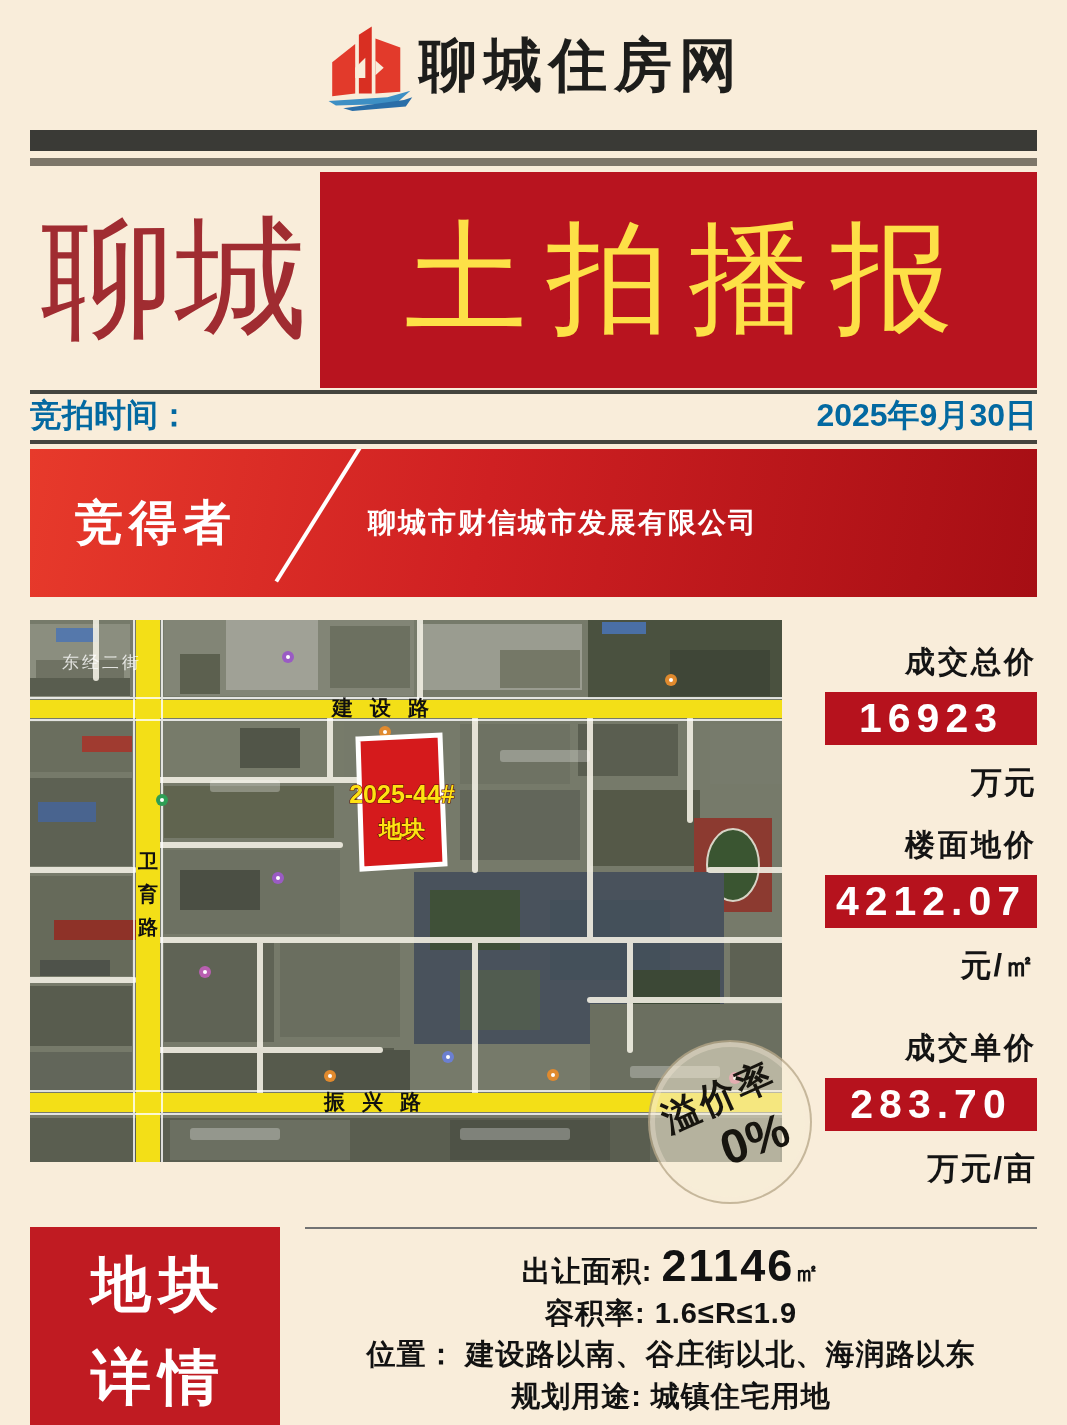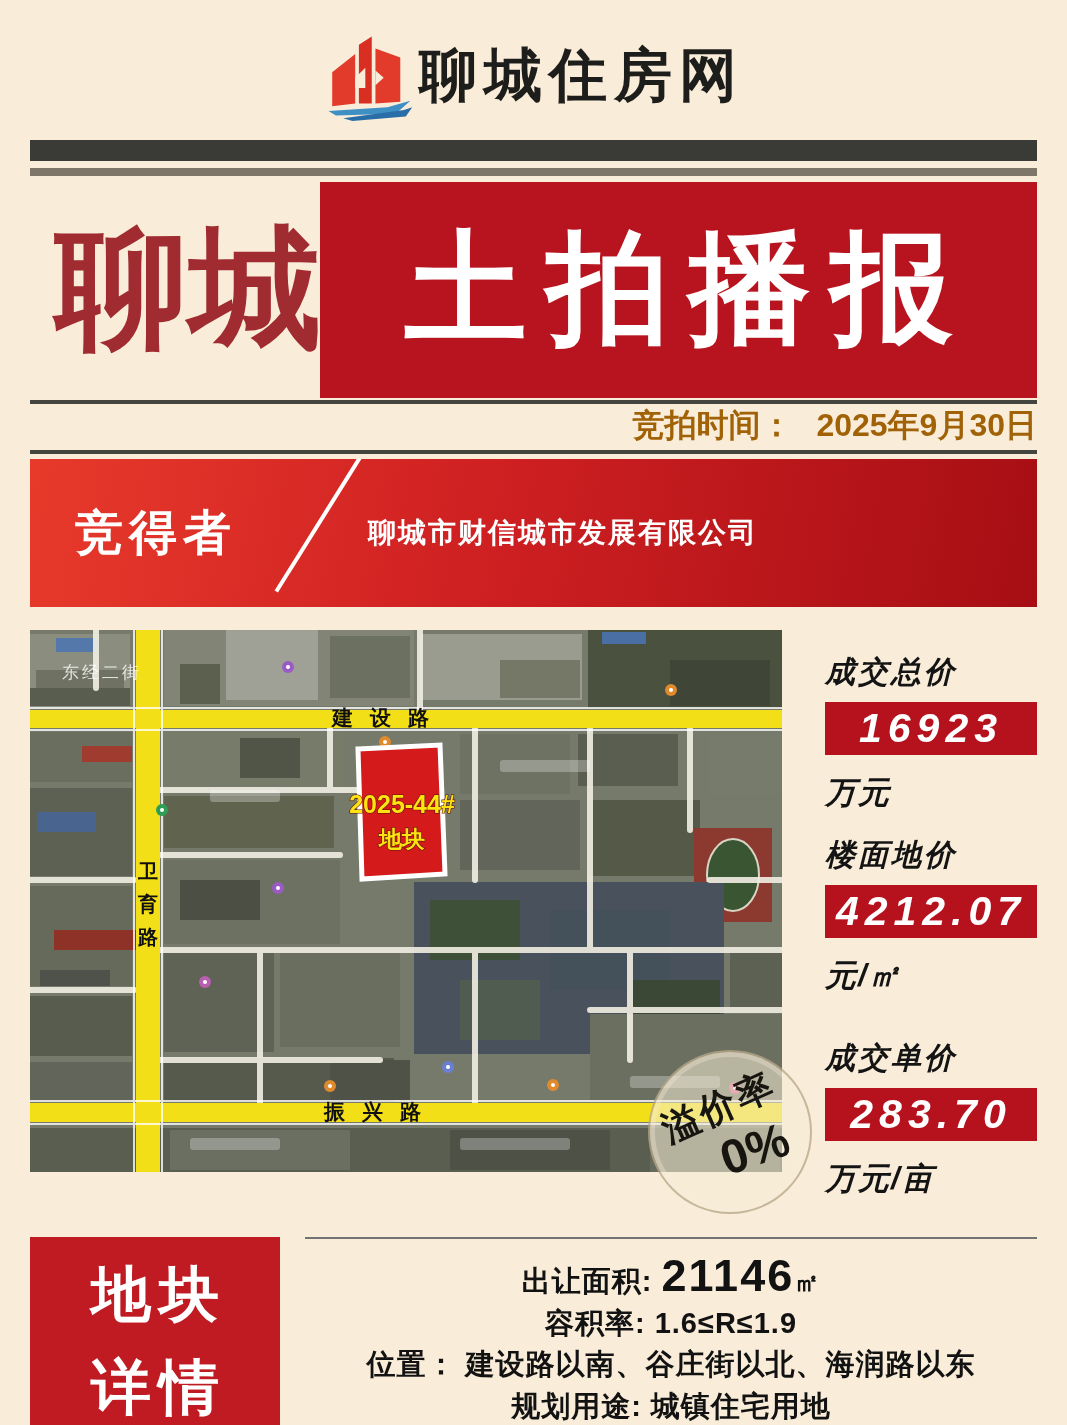--- a/index.html
+++ b/index.html
@@ -1,54 +1,54 @@
 <!DOCTYPE html>
 <html><head>
 <meta charset="utf-8">
 <style>
   html,body{margin:0;padding:0;background:#f9edda;}
   .page{position:relative;width:1067px;height:1425px;background:#f9edda;overflow:hidden;
         font-family:"Liberation Sans","DejaVu Sans",sans-serif;color:#1c1c1a;}
   
-  .header{display:flex;align-items:center;justify-content:center;gap:4px;padding-top:16px;height:100px;margin-top:10px;}
+  .header{display:flex;align-items:center;justify-content:center;gap:4px;padding-top:16px;height:100px;}
   .logo{width:92px;height:96px;flex:0 0 auto;}
   .site-title{font-size:58px;font-weight:bold;letter-spacing:7px;color:#1d1d1b;}
   
   .bar-dark{margin:14px 30px 0 30px;height:21px;background:#3a3a36;}
   .bar-gray{margin:7px 30px 0 30px;height:8px;background:#7d7669;}
   
   .masthead{position:relative;margin:6px 30px 0 30px;height:216px;}
-  .city-title{position:absolute;left:14px;top:0;width:290px;height:100%;display:flex;align-items:center;justify-content:center;
-              font-size:132px;font-weight:bold;color:#a02c31;letter-spacing:2px;}
+  .city-title{position:absolute;left:0;top:0;width:290px;height:100%;display:flex;align-items:center;justify-content:center;
+              font-size:132px;font-weight:normal;color:#a02c31;letter-spacing:2px;}
   .bulletin-box{position:absolute;left:290px;right:0;top:0;bottom:0;background:#b8141f;
                 display:flex;align-items:center;justify-content:center;}
-  .bulletin-title{font-size:122px;font-weight:bold;color:#ffffff;letter-spacing:20px;text-indent:20px;}
+  .bulletin-title{font-size:122px;font-weight:normal;color:#fde047;letter-spacing:20px;text-indent:20px;}
   .rule{margin:2px 30px 0 30px;height:4px;background:#45453f;}
   
-  .auction-time{margin:0 30px;height:44px;display:flex;align-items:center;justify-content:flex-end;
-                font-size:32px;font-weight:bold;color:#a16207;gap:24px;}
+  .auction-time{margin:0 30px;height:44px;display:flex;align-items:center;justify-content:space-between;
+                font-size:32px;font-weight:bold;color:#0369a1;gap:24px;}
   
   .banner{position:relative;margin:5px 30px 0 30px;height:148px;overflow:hidden;
           background:linear-gradient(100deg,#e73a2b 0%,#cf2022 45%,#a60e14 100%);}
   .winner-label{position:absolute;left:45px;top:0;height:100%;display:flex;align-items:center;
                 font-size:48px;font-weight:bold;color:#fff;letter-spacing:6px;}
   .banner-slash{position:absolute;left:288px;top:-20px;width:4px;height:165px;background:#fff;transform:rotate(32deg);}
   .winner-company{position:absolute;left:338px;top:0;height:100%;display:flex;align-items:center;
                   font-size:28px;font-weight:bold;color:#fff;letter-spacing:2px;}
   
   .main-row{position:relative;margin:23px 30px 0 30px;height:542px;}
   .map-svg{display:block;width:752px;height:542px;}
   .stamp{position:absolute;left:618px;top:420px;width:160px;height:160px;border-radius:50%;
          background:rgba(246,236,214,0.55);border:2px solid rgba(150,130,95,0.5);
          box-shadow:inset 0 0 0 5px rgba(246,236,214,0.35);display:flex;align-items:center;justify-content:center;z-index:3;}
   .stamp-inner{transform:rotate(-24deg);text-align:center;}
   .stamp-label{display:block;font-size:37px;font-weight:bold;color:#17150f;letter-spacing:3px;}
   .stamp-value{display:block;font-size:48px;font-weight:bold;color:#17150f;transform:translateX(16px) rotate(5deg);}
   .stats{position:absolute;left:795px;top:0;width:212px;height:100%;}
-  .stat-group{position:absolute;left:0;width:100%;text-align:left;font-style:italic;}
+  .stat-group{position:absolute;left:0;width:100%;text-align:right;}
   .stat-group.g1{top:22px;} .stat-group.g2{top:205px;} .stat-group.g3{top:408px;}
   .stat-label{font-size:30px;font-weight:bold;color:#141414;letter-spacing:3px;}
   .stat-box{margin-top:9px;height:53px;background:#b6121d;display:flex;align-items:center;justify-content:center;}
   .stat-value{font-size:41px;font-weight:bold;color:#fff;letter-spacing:6px;}
   .stat-unit{margin-top:17px;font-size:31px;font-weight:bold;color:#141414;letter-spacing:2px;}
   
   .bottom{margin:65px 30px 0 30px;height:208px;display:flex;gap:25px;}
   .details-badge{width:250px;background:#c01b22;display:flex;flex-direction:column;align-items:center;justify-content:center;
                  color:#fff;font-size:60px;font-weight:bold;letter-spacing:8px;line-height:1.55;text-indent:8px;}
   .details{flex:1;border-top:2px solid #737373;border-bottom:7px solid #2c2c28;

